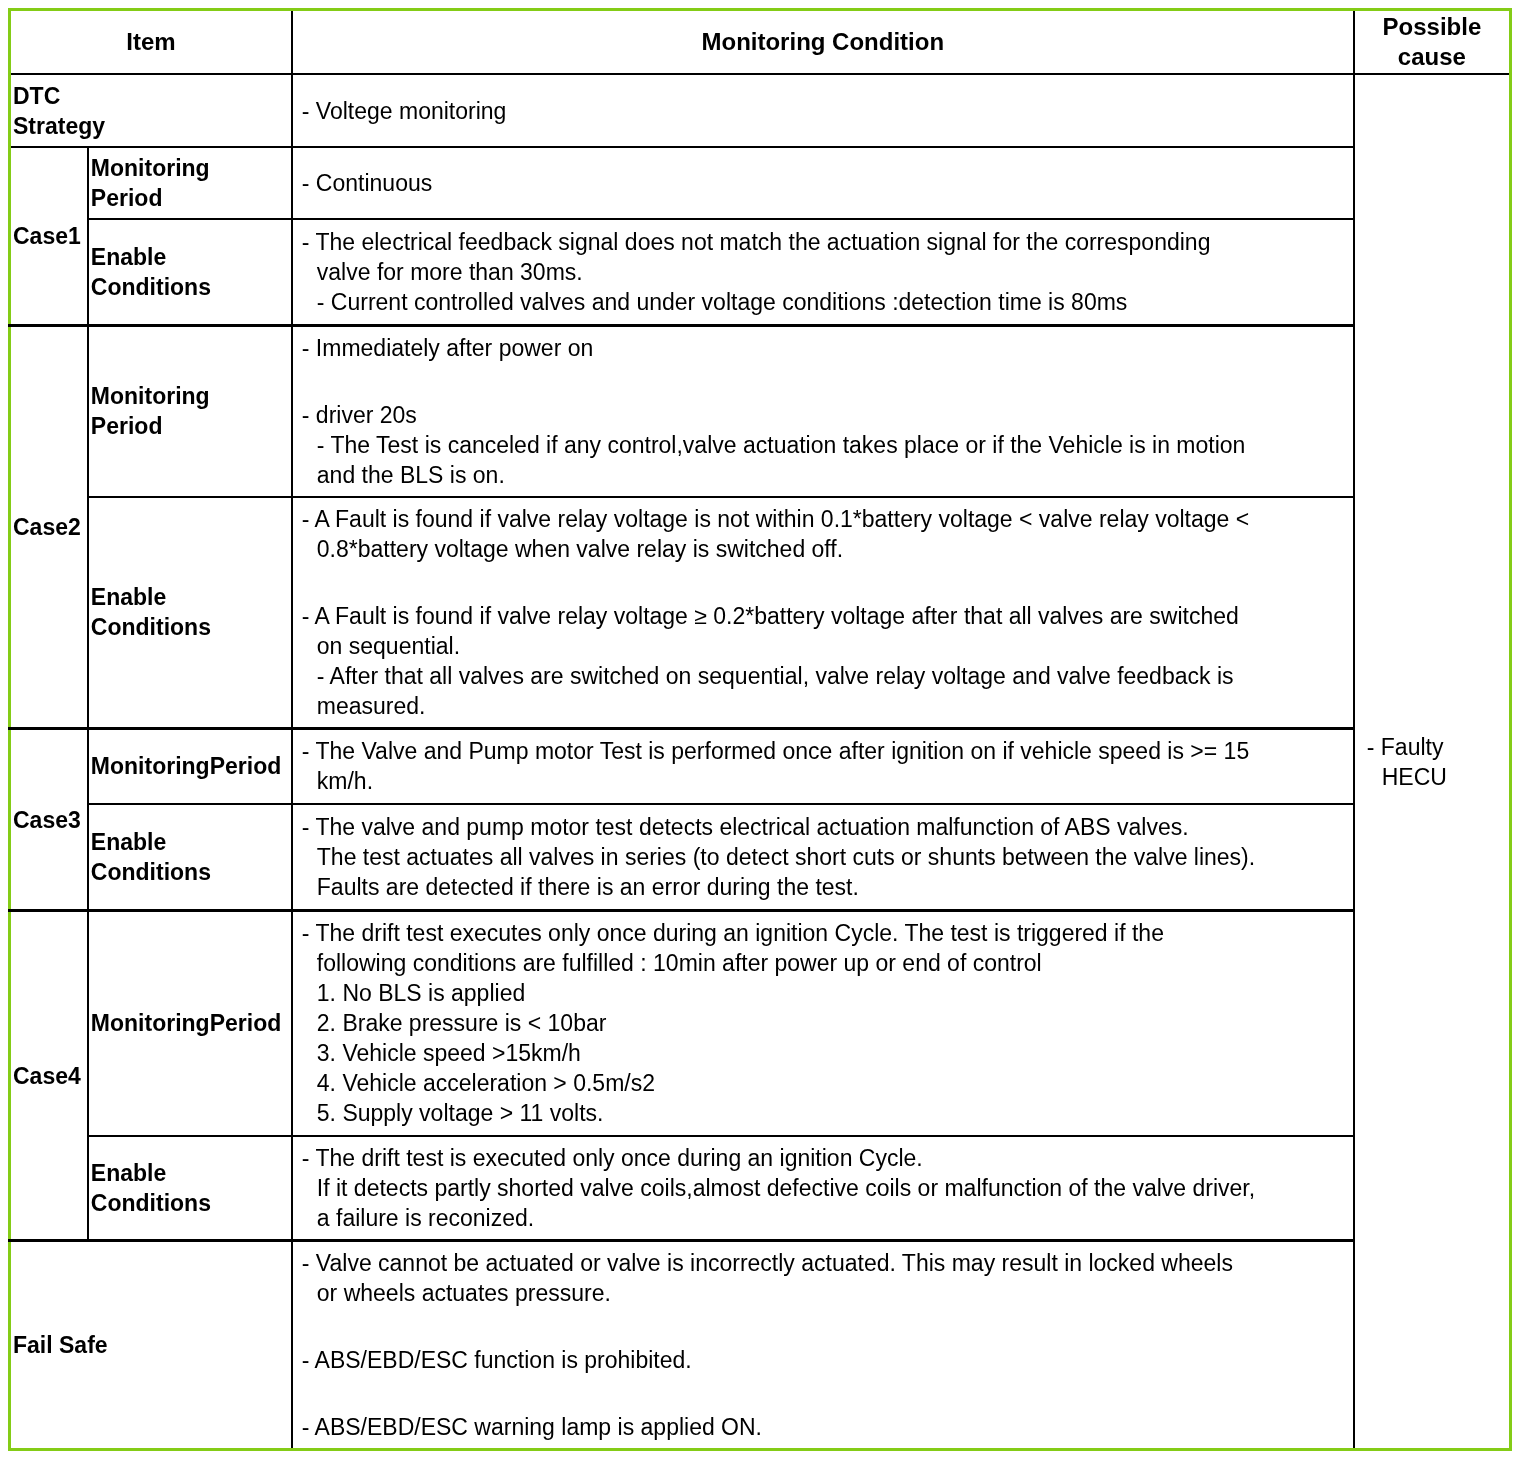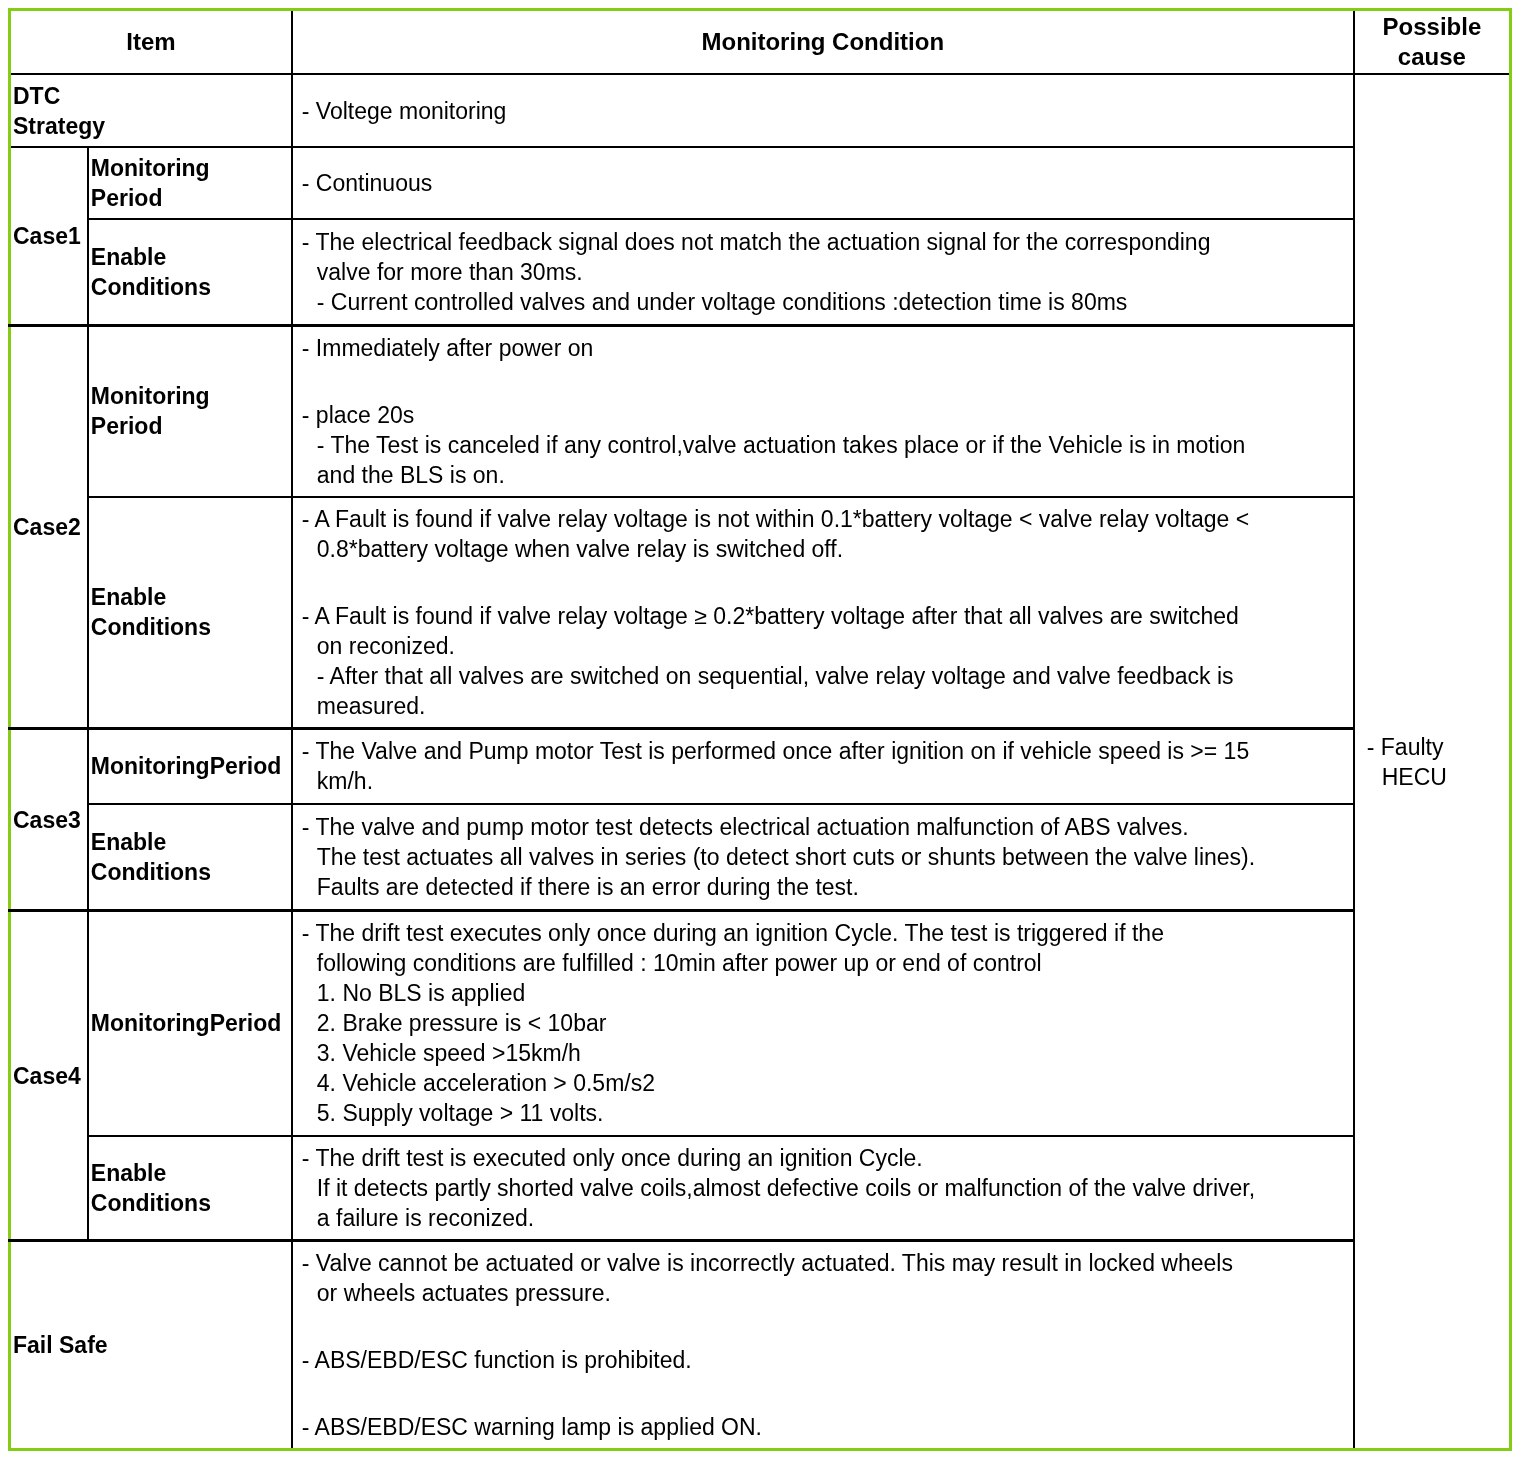--- a/index.html
+++ b/index.html
@@ -100,34 +100,34 @@
         </td>
   </tr>
 
   <tr class="sep" style="height:170px">
     <td class="lbl" rowspan="2">Case2</td>
     <td class="lbl">Monitoring
 Period</td>
     <td class="content">
           <div class="ln ln-b">- Immediately after power on</div>
           <div class="ln ln-g"></div>
-          <div class="ln ln-b">- place 20s</div>
+          <div class="ln ln-b">- driver 20s</div>
           <div class="ln ln-s">- The Test is canceled if any control,valve actuation takes place or if the Vehicle is in motion</div>
           <div class="ln ln-c">and the BLS is on.</div>
         </td>
   </tr>
   <tr style="height:232px">
     <td class="lbl">Enable
 Conditions</td>
     <td class="content">
           <div class="ln ln-b">- A Fault is found if valve relay voltage is not within 0.1*battery voltage &lt; valve relay voltage &lt;</div>
           <div class="ln ln-c">0.8*battery voltage when valve relay is switched off.</div>
           <div class="ln ln-g"></div>
           <div class="ln ln-b">- A Fault is found if valve relay voltage ≥ 0.2*battery voltage after that all valves are switched</div>
-          <div class="ln ln-c">on reconized.</div>
+          <div class="ln ln-c">on sequential.</div>
           <div class="ln ln-s">- After that all valves are switched on sequential, valve relay voltage and valve feedback is</div>
           <div class="ln ln-c">measured.</div>
         </td>
   </tr>
 
   <tr class="sep" style="height:75px">
     <td class="lbl" rowspan="2">Case3</td>
     <td class="lbl">MonitoringPeriod</td>
     <td class="content">
           <div class="ln ln-b">- The Valve and Pump motor Test is performed once after ignition on if vehicle speed is &gt;= 15</div>

